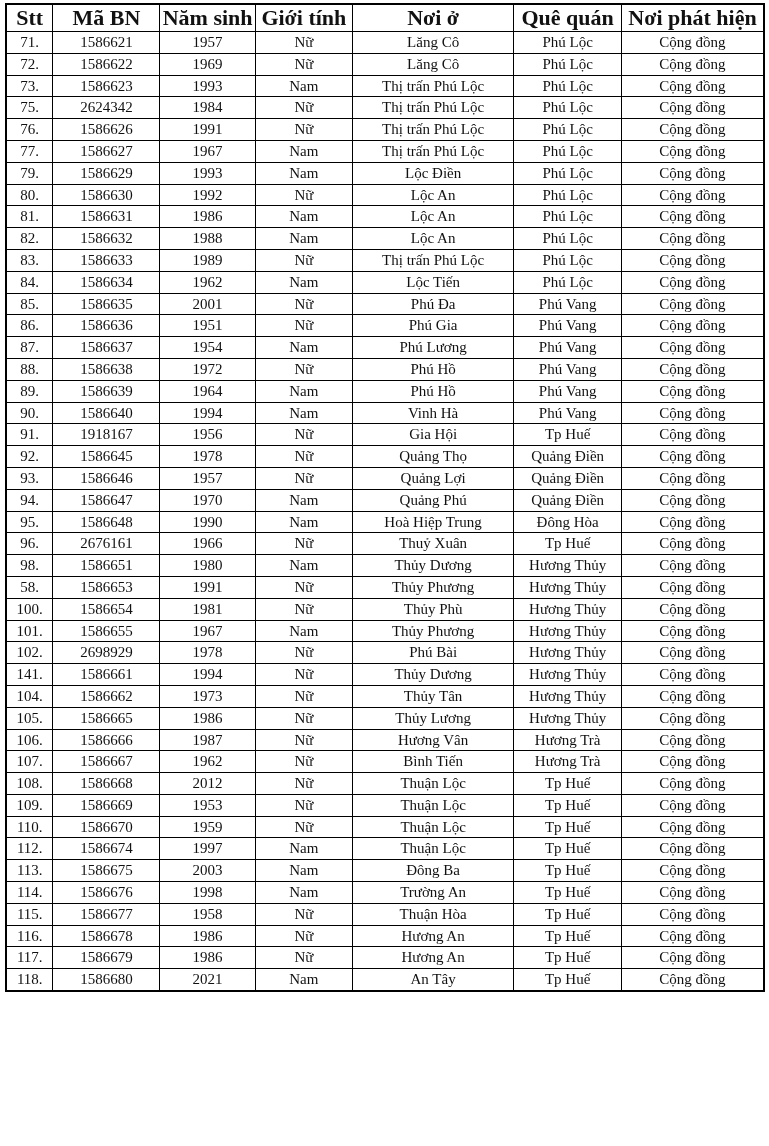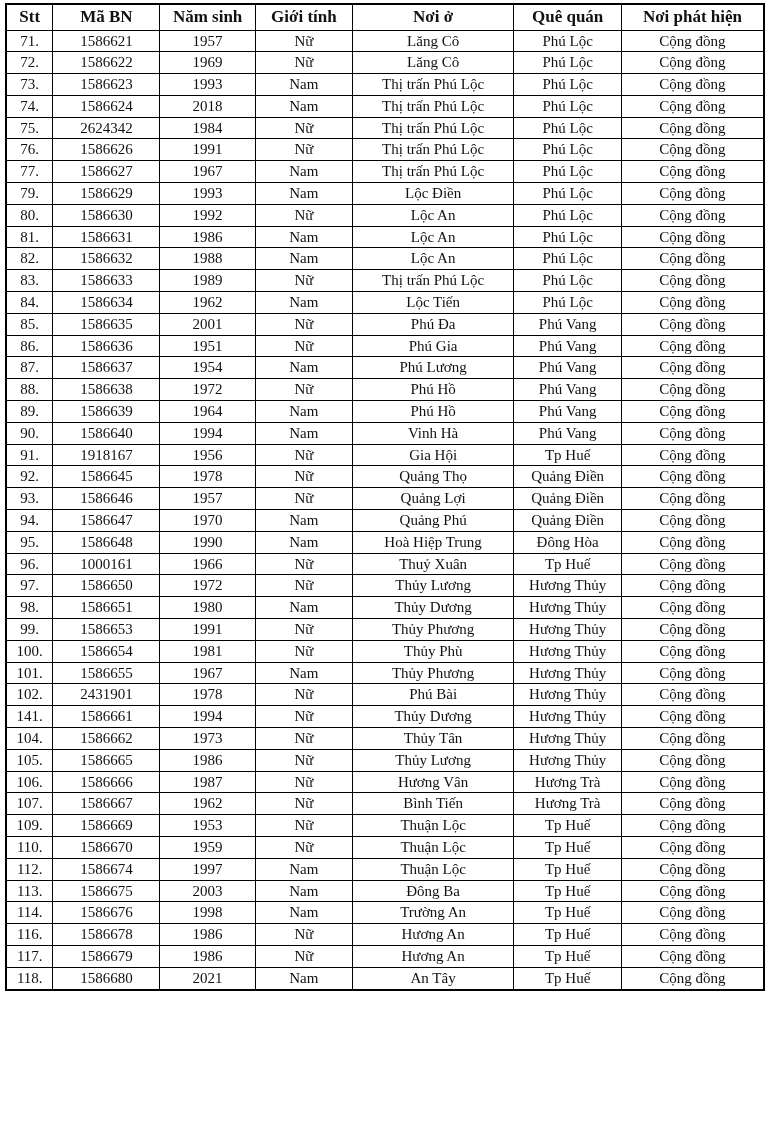--- a/index.html
+++ b/index.html
@@ -25,21 +25,21 @@
   }
   table.patient-table, 
   table.patient-table th, 
   table.patient-table td {
     border: 1px solid #000000;
   }
   table.patient-table {
     border: 2px solid #000000;
   }
   table.patient-table th {
-    font-size: 17px;
+    font-size: 22px;
     font-weight: bold;
     height: 26px;
     padding: 0 2px;
     text-align: center;
     vertical-align: middle;
     white-space: nowrap;
     overflow: hidden;
   }
   table.patient-table td {
     font-size: 15px;
@@ -106,29 +106,20 @@
         <tr>
           <td>73.</td>
           <td>1586623</td>
           <td>1993</td>
           <td>Nam</td>
           <td>Thị trấn Phú Lộc</td>
           <td>Phú Lộc</td>
           <td>Cộng đồng</td>
         </tr>
         <tr>
-          <td>74.</td>
-          <td>1586624</td>
-          <td>2018</td>
-          <td>Nam</td>
-          <td>Thị trấn Phú Lộc</td>
-          <td>Phú Lộc</td>
-          <td>Cộng đồng</td>
-        </tr>
-        <tr>
           <td>75.</td>
           <td>2624342</td>
           <td>1984</td>
           <td>Nữ</td>
           <td>Thị trấn Phú Lộc</td>
           <td>Phú Lộc</td>
           <td>Cộng đồng</td>
         </tr>
         <tr>
           <td>76.</td>
@@ -296,47 +287,38 @@
           <td>95.</td>
           <td>1586648</td>
           <td>1990</td>
           <td>Nam</td>
           <td>Hoà Hiệp Trung</td>
           <td>Đông Hòa</td>
           <td>Cộng đồng</td>
         </tr>
         <tr>
           <td>96.</td>
-          <td>1000161</td>
+          <td>2676161</td>
           <td>1966</td>
           <td>Nữ</td>
           <td>Thuỷ Xuân</td>
           <td>Tp Huế</td>
-          <td>Cộng đồng</td>
-        </tr>
-        <tr>
-          <td>97.</td>
-          <td>1586650</td>
-          <td>1972</td>
-          <td>Nữ</td>
-          <td>Thủy Lương</td>
-          <td>Hương Thủy</td>
           <td>Cộng đồng</td>
         </tr>
         <tr>
           <td>98.</td>
           <td>1586651</td>
           <td>1980</td>
           <td>Nam</td>
           <td>Thủy Dương</td>
           <td>Hương Thủy</td>
           <td>Cộng đồng</td>
         </tr>
         <tr>
-          <td>99.</td>
+          <td>58.</td>
           <td>1586653</td>
           <td>1991</td>
           <td>Nữ</td>
           <td>Thủy Phương</td>
           <td>Hương Thủy</td>
           <td>Cộng đồng</td>
         </tr>
         <tr>
           <td>100.</td>
           <td>1586654</td>
@@ -350,21 +332,21 @@
           <td>101.</td>
           <td>1586655</td>
           <td>1967</td>
           <td>Nam</td>
           <td>Thủy Phương</td>
           <td>Hương Thủy</td>
           <td>Cộng đồng</td>
         </tr>
         <tr>
           <td>102.</td>
-          <td>2431901</td>
+          <td>2698929</td>
           <td>1978</td>
           <td>Nữ</td>
           <td>Phú Bài</td>
           <td>Hương Thủy</td>
           <td>Cộng đồng</td>
         </tr>
         <tr>
           <td>141.</td>
           <td>1586661</td>
           <td>1994</td>
@@ -403,20 +385,29 @@
         <tr>
           <td>107.</td>
           <td>1586667</td>
           <td>1962</td>
           <td>Nữ</td>
           <td>Bình Tiến</td>
           <td>Hương Trà</td>
           <td>Cộng đồng</td>
         </tr>
         <tr>
+          <td>108.</td>
+          <td>1586668</td>
+          <td>2012</td>
+          <td>Nữ</td>
+          <td>Thuận Lộc</td>
+          <td>Tp Huế</td>
+          <td>Cộng đồng</td>
+        </tr>
+        <tr>
           <td>109.</td>
           <td>1586669</td>
           <td>1953</td>
           <td>Nữ</td>
           <td>Thuận Lộc</td>
           <td>Tp Huế</td>
           <td>Cộng đồng</td>
         </tr>
         <tr>
           <td>110.</td>
@@ -444,20 +435,29 @@
           <td>Đông Ba</td>
           <td>Tp Huế</td>
           <td>Cộng đồng</td>
         </tr>
         <tr>
           <td>114.</td>
           <td>1586676</td>
           <td>1998</td>
           <td>Nam</td>
           <td>Trường An</td>
+          <td>Tp Huế</td>
+          <td>Cộng đồng</td>
+        </tr>
+        <tr>
+          <td>115.</td>
+          <td>1586677</td>
+          <td>1958</td>
+          <td>Nữ</td>
+          <td>Thuận Hòa</td>
           <td>Tp Huế</td>
           <td>Cộng đồng</td>
         </tr>
         <tr>
           <td>116.</td>
           <td>1586678</td>
           <td>1986</td>
           <td>Nữ</td>
           <td>Hương An</td>
           <td>Tp Huế</td>

